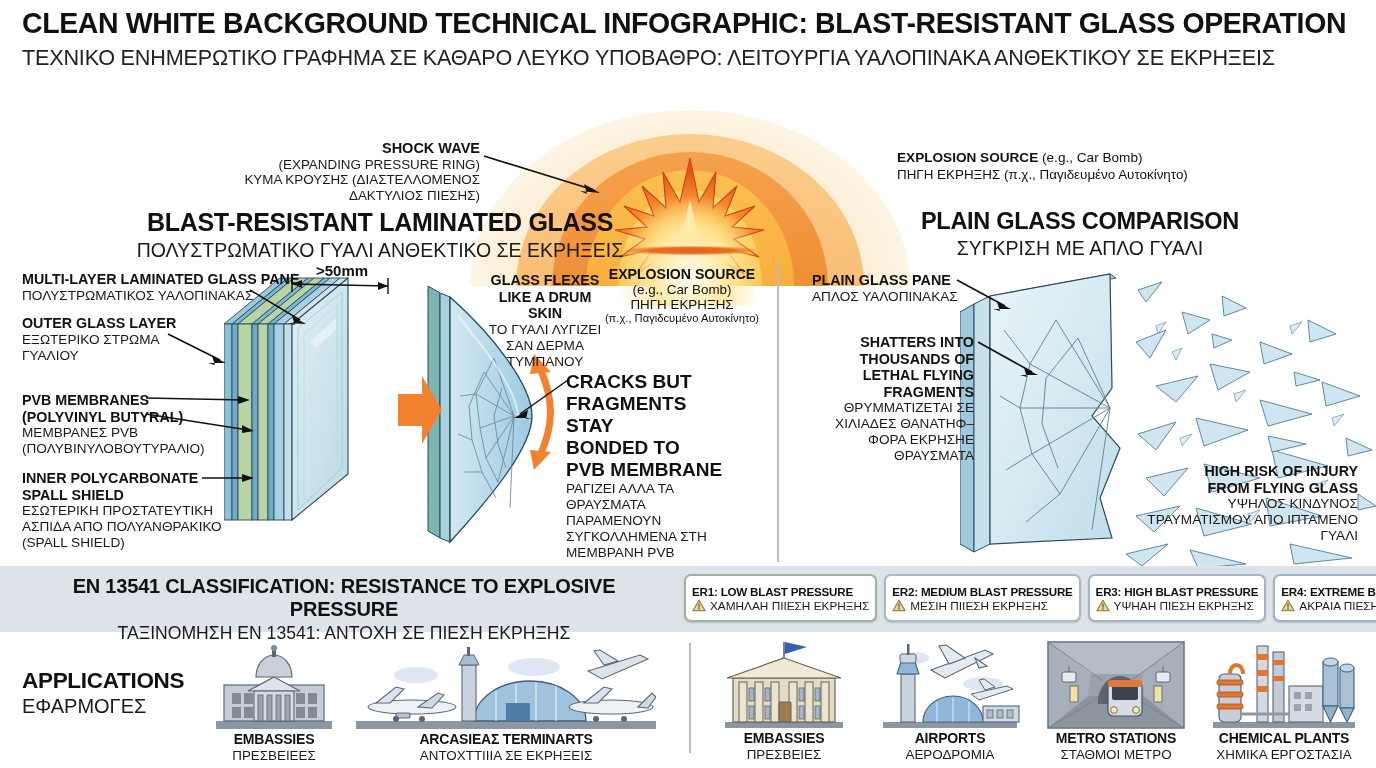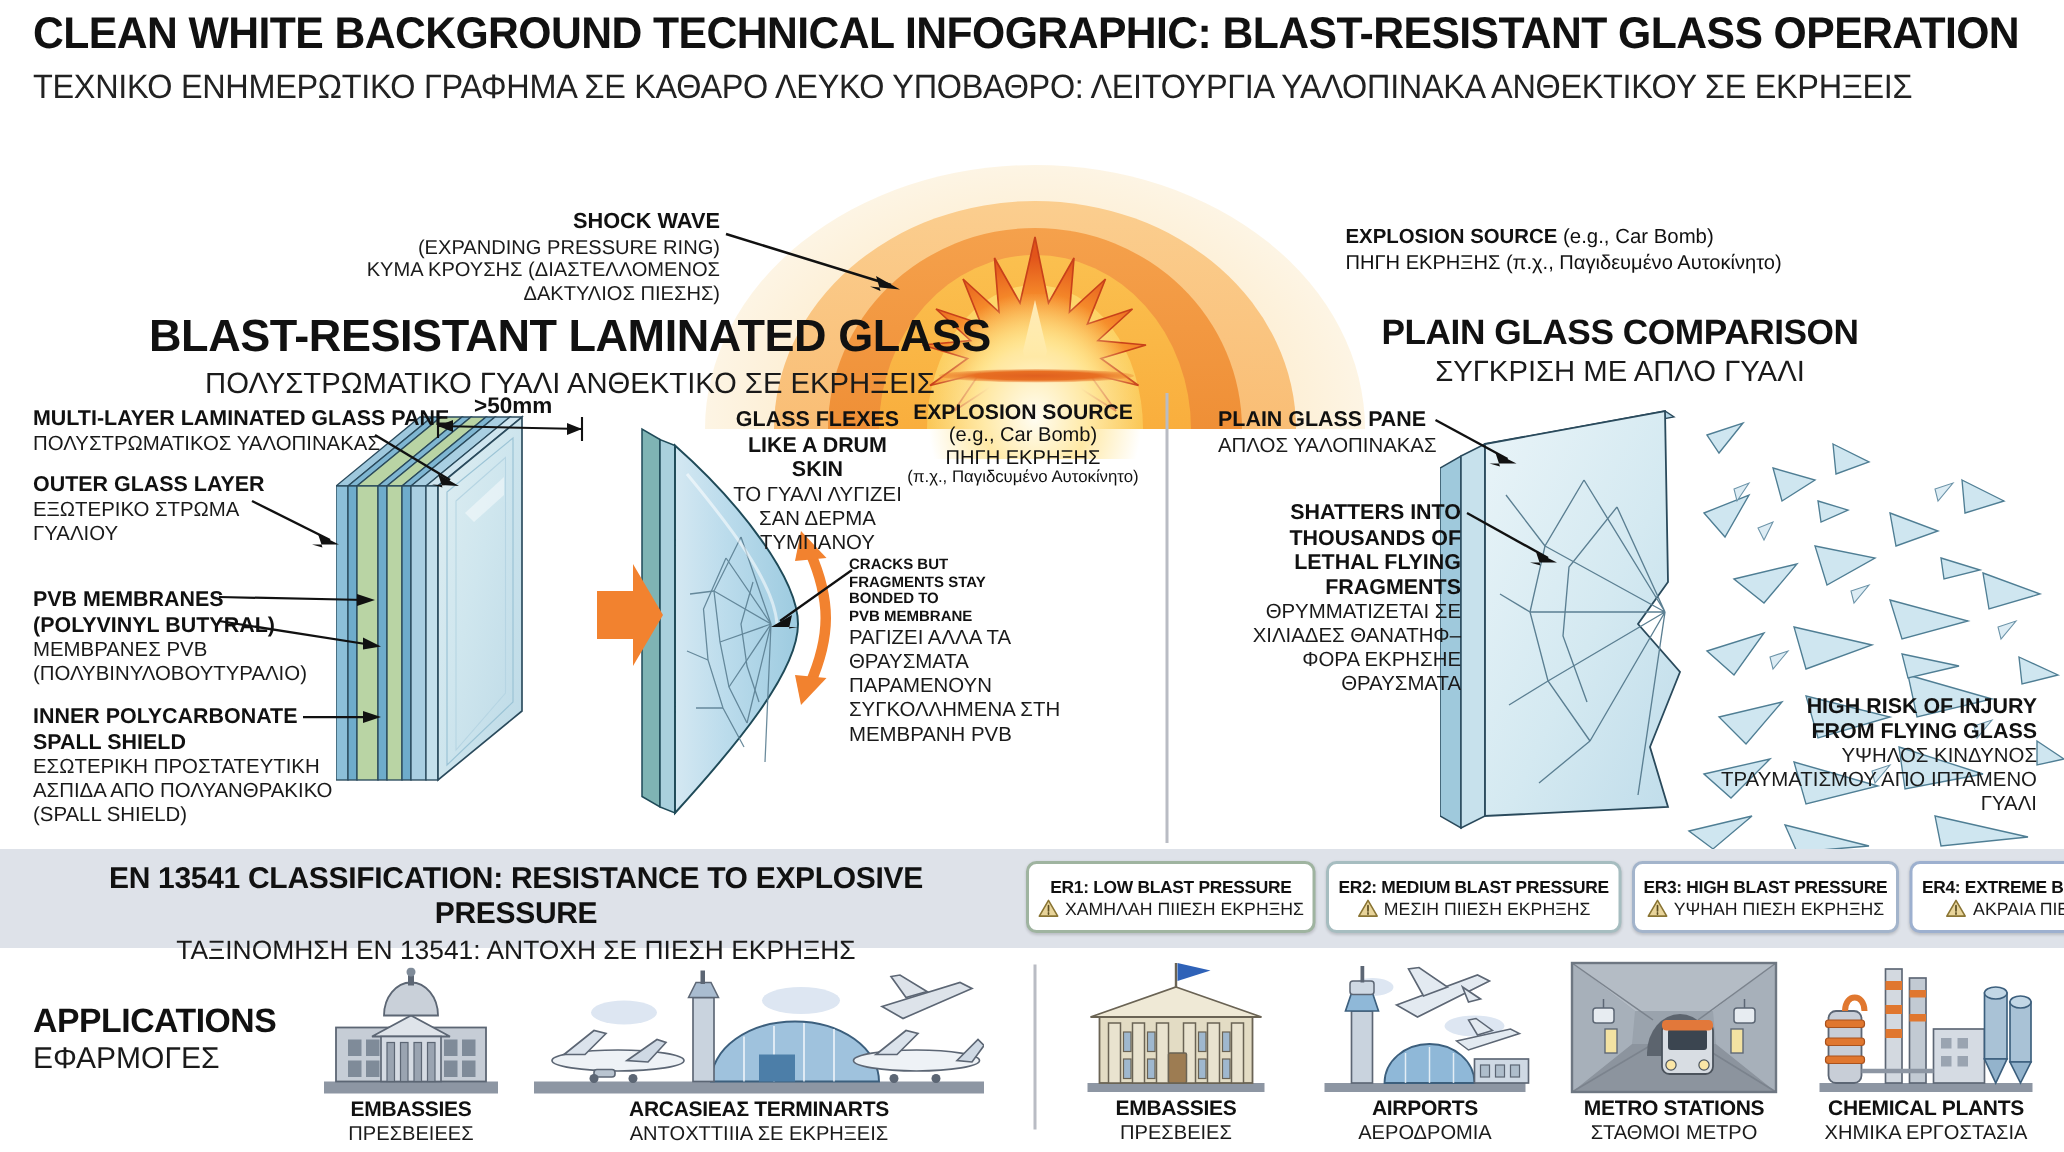--- a/index.html
+++ b/index.html
@@ -60,42 +60,42 @@
   #shockwave-label .en { font-size: 14.5px; }
   #shockwave-label .el { font-size: 13.4px; }
 
   #explosion-src-top { left: 897px; top: 150px; width: 420px; z-index: 30; text-align: left; }
   #explosion-src-top .l1 { font-size: 13.6px; }
   #explosion-src-top .l1 b { font-weight: 700; }
   #explosion-src-top .l2 { font-size: 13.4px; margin-top: 1px; }
 
   
   #lam-title { left: 30px; top: 208px; width: 700px; z-index: 30; }
-  #lam-title .en { font-size: 30px; letter-spacing: -0.3px; }
+  #lam-title .en { font-size: 25px; letter-spacing: -0.3px; }
   #lam-title .el { font-size: 19.5px; margin-top: 2px; }
 
   #plain-title { left: 800px; top: 208px; width: 560px; z-index: 30; }
   #plain-title .en { font-size: 23.5px; letter-spacing: -0.3px; }
   #plain-title .el { font-size: 19.5px; margin-top: 2px; }
 
   
   .callout .en { font-size: 14.3px; line-height: 1.16; }
   .callout .el { font-size: 13.6px; line-height: 1.18; }
   #co-multilayer { left: 22px; top: 271px; width: 290px; z-index: 30; }
   #co-outer     { left: 22px; top: 315px; width: 230px; z-index: 30; }
   #co-pvb       { left: 22px; top: 392px; width: 230px; z-index: 30; }
   #co-inner     { left: 22px; top: 470px; width: 230px; z-index: 30; }
 
   
   #co-flex { left: 481px; top: 272px; width: 128px; z-index: 30; text-align: center; }
   #co-flex .en { font-size: 14.3px; }
   #co-flex .el { font-size: 13.6px; }
 
   #co-cracks { left: 566px; top: 371px; width: 160px; z-index: 30; }
-  #co-cracks .en { font-size: 10px; }
+  #co-cracks .en { font-size: 19px; }
   #co-cracks .el { font-size: 13.6px; }
 
   #explosion-src-mid { left: 592px; top: 266px; width: 180px; z-index: 30; text-align: center; }
   #explosion-src-mid .t1 { font-size: 14.1px; font-weight: 700; }
   #explosion-src-mid .t2 { font-size: 13.4px; }
   #explosion-src-mid .t3 { font-size: 13.4px; }
   #explosion-src-mid .t4 { font-size: 11.2px; }
 
   
   #co-plainpane { left: 812px; top: 272px; width: 190px; z-index: 30; }
@@ -137,21 +137,21 @@
     background: #dee2e9; z-index: 20;
   }
   #en-band-title { left: 24px; top: 575px; width: 640px; z-index: 22; text-align: center; }
   #en-band-title .en { font-size: 20px; font-weight: 700; letter-spacing: -0.2px; }
   #en-band-title .el { font-size: 17.6px; margin-top: 2px; }
 
   .er-chips { position: absolute; left: 684px; top: 574px; width: 688px; height: 48px; display: flex; gap: 7px; z-index: 23; }
   .er-chip {
     flex: 1 1 0; background: #ffffff; border-radius: 7px;
     border: 2px solid #404040; padding: 4px 6px 3px 6px;
-    display: flex; flex-direction: column; align-items: center; justify-content: center;
+    display: flex; flex-direction: column; justify-content: center;
     box-shadow: 0 1px 2px rgba(0,0,0,.16);
   }
   .er-chip .t { font-size: 11.6px; font-weight: 700; color: #111; letter-spacing: -0.2px; white-space: nowrap; }
   .er-chip .b { font-size: 11.8px; color: #1a1a1a; display: flex; align-items: center; gap: 4px; white-space: nowrap; margin-top: 1px; }
   .warn-tri { width: 14px; height: 13px; flex: 0 0 auto; }
 
   
   #apps-title { left: 22px; top: 668px; width: 200px; z-index: 22; }
   #apps-title .en { font-size: 22.5px; font-weight: 700; letter-spacing: -0.3px; }
   #apps-title .el { font-size: 20px; margin-top: 1px; }

